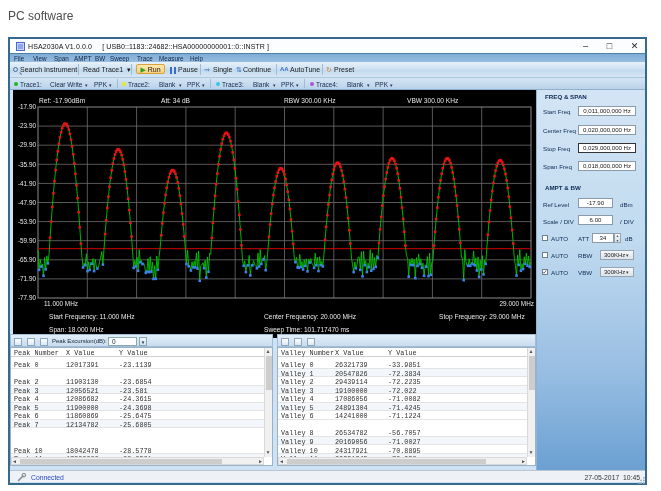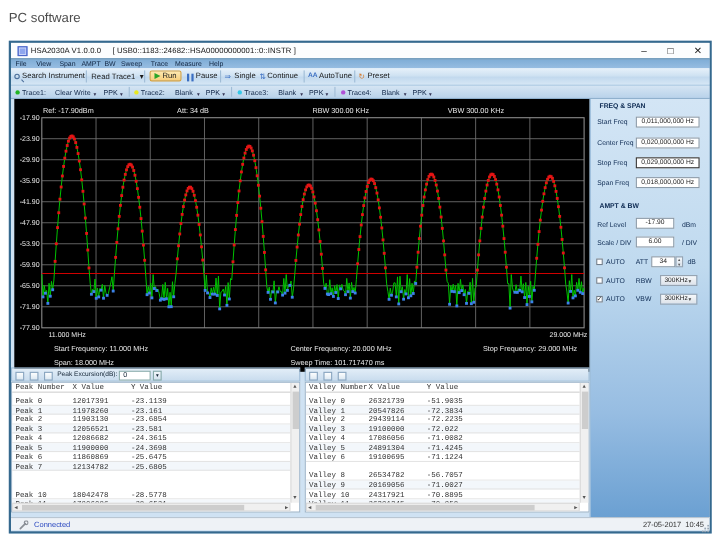--- a/index.html
+++ b/index.html
@@ -542,25 +542,20 @@
           <div class="thead">
             <span class="c1">Peak Number</span>
             <span class="c2" style="left:55px">X Value</span>
             <span class="c3" style="left:108px">Y Value</span>
           </div>
           <div class="trow" style="top:12.0px;border-bottom:0.5px solid #e4e4e4">
             <span class="c1">Peak 0</span>
             <span class="c2" style="left:55px">12017391</span>
             <span class="c3" style="left:108px">-23.1139</span>
           </div>
-          <div class="trow alt" style="top:20.6px;border-bottom:0.5px solid #e4e4e4">
-            <span class="c1">Peak 1</span>
-            <span class="c2" style="left:55px">11978260</span>
-            <span class="c3" style="left:108px">-23.161</span>
-          </div>
           <div class="trow" style="top:29.1px;border-bottom:0.5px solid #e4e4e4">
             <span class="c1">Peak 2</span>
             <span class="c2" style="left:55px">11903130</span>
             <span class="c3" style="left:108px">-23.6854</span>
           </div>
           <div class="trow alt" style="top:37.7px;border-bottom:0.5px solid #e4e4e4">
             <span class="c1">Peak 3</span>
             <span class="c2" style="left:55px">12056521</span>
             <span class="c3" style="left:108px">-23.581</span>
           </div>
@@ -612,21 +607,21 @@
         </div>
         <div class="tpanel" style="left:267px;width:259px;height:119px">
           <div class="thead">
             <span class="c1">Valley Number</span>
             <span class="c2" style="left:57px">X Value</span>
             <span class="c3" style="left:110px">Y Value</span>
           </div>
           <div class="trow" style="top:12.0px;border-bottom:0.5px solid #e4e4e4">
             <span class="c1">Valley 0</span>
             <span class="c2" style="left:57px">26321739</span>
-            <span class="c3" style="left:110px">-51.9035</span>
+            <span class="c3" style="left:110px">-33.9851</span>
           </div>
           <div class="trow alt" style="top:20.6px;border-bottom:0.5px solid #e4e4e4">
             <span class="c1">Valley 1</span>
             <span class="c2" style="left:57px">20547826</span>
             <span class="c3" style="left:110px">-72.3834</span>
           </div>
           <div class="trow" style="top:29.1px;border-bottom:0.5px solid #e4e4e4">
             <span class="c1">Valley 2</span>
             <span class="c2" style="left:57px">29439114</span>
             <span class="c3" style="left:110px">-72.2235</span>
@@ -641,21 +636,21 @@
             <span class="c2" style="left:57px">17086056</span>
             <span class="c3" style="left:110px">-71.0082</span>
           </div>
           <div class="trow alt" style="top:54.8px;border-bottom:0.5px solid #e4e4e4">
             <span class="c1">Valley 5</span>
             <span class="c2" style="left:57px">24891304</span>
             <span class="c3" style="left:110px">-71.4245</span>
           </div>
           <div class="trow" style="top:63.3px;border-bottom:0.5px solid #e4e4e4">
             <span class="c1">Valley 6</span>
-            <span class="c2" style="left:57px">19100695</span>
+            <span class="c2" style="left:57px">14241000</span>
             <span class="c3" style="left:110px">-71.1224</span>
           </div>
           <div class="trow" style="top:80.4px;border-bottom:0.5px solid #e4e4e4">
             <span class="c1">Valley 8</span>
             <span class="c2" style="left:57px">26534782</span>
             <span class="c3" style="left:110px">-56.7057</span>
           </div>
           <div class="trow alt" style="top:88.9px;border-bottom:0.5px solid #e4e4e4">
             <span class="c1">Valley 9</span>
             <span class="c2" style="left:57px">20169056</span>

